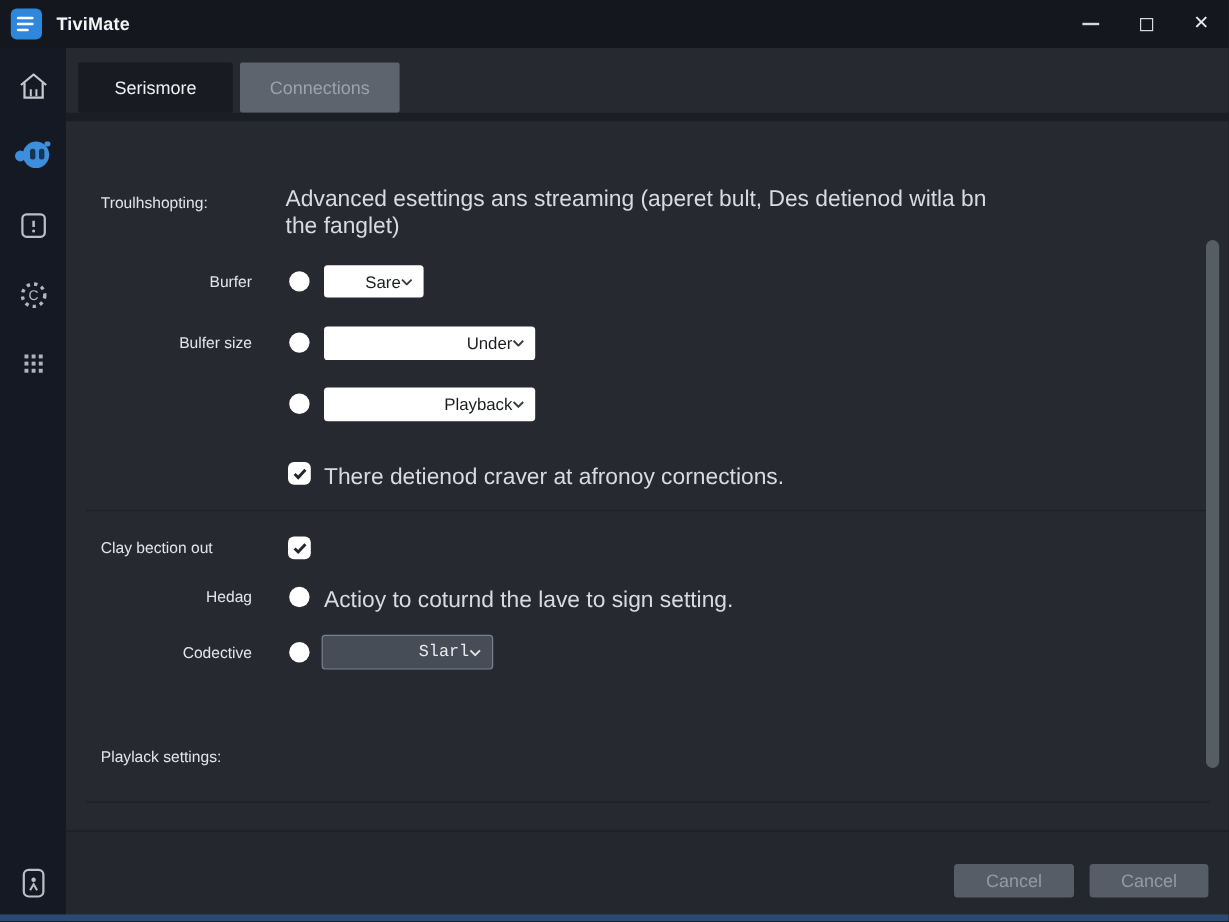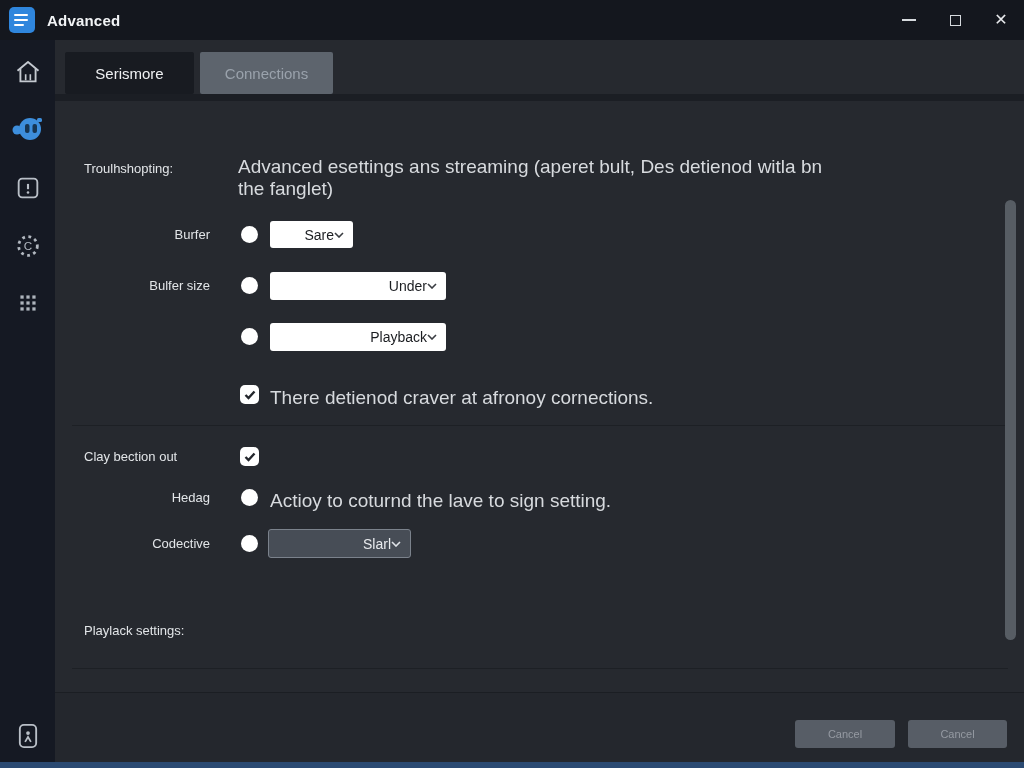--- a/index.html
+++ b/index.html
@@ -34,37 +34,37 @@
   .tab{position:absolute;top:52px;height:42px;display:flex;align-items:center;justify-content:center;font-size:15px;border-radius:2px;cursor:default;}
   .tab-active{left:65px;width:129px;background:#181b21;color:#eef0f2;}
   .tab-inactive{left:200px;width:133px;background:#5d646d;color:#9aa2ac;}
   
   .lbl{position:absolute;font-size:13px;color:#e2e5e8;}
   .lbl-right{left:84px;width:126px;text-align:right;}
   .desc{position:absolute;font-size:19px;color:#d7dade;}
   .radio{position:absolute;width:17px;height:17px;border-radius:50%;background:#ffffff;}
   .checkbox{position:absolute;width:19px;height:19px;border-radius:5px;background:#ffffff;display:flex;align-items:center;justify-content:center;}
   .sel{position:absolute;background:#ffffff;border-radius:3px;display:flex;align-items:center;justify-content:flex-end;padding:0 9px;box-sizing:border-box;font-size:14px;color:#1b1d21;}
-  .sel-dark{background:#474d56;color:#e9ebee;border:1px solid #7b828c;}
-  .btn{position:absolute;background:#575d66;color:#959aa2;font-size:11px;display:flex;align-items:center;justify-content:center;border-radius:3px;cursor:default;}
+  .sel-dark{background:#474d56;color:#e9ebee;border:1px solid #7b828c;font-family:Liberation Mono, monospace;}
+  .btn{position:absolute;background:#575d66;color:#959aa2;font-size:15px;display:flex;align-items:center;justify-content:center;border-radius:3px;cursor:default;}
   .scroll-thumb{position:absolute;left:1005px;top:200px;width:11px;height:440px;border-radius:6px;background:#575d64;}
 </style>
 </head>
 <body>
 
 <div class="screen">
 
   <div class="main-bg"></div>
   <div class="titlebar">
     <div class="app-icon">
         <i></i>
         <i></i>
         <i></i>
       </div>
-    <div class="app-title">Advanced</div>
+    <div class="app-title">TiviMate</div>
     <div class="win-controls">
       <div class="win-btn">
           <span class="min-glyph"></span>
         </div>
       <div class="win-btn">
           <span class="max-glyph"></span>
         </div>
       <div class="win-btn">
           <span class="close-glyph">✕</span>
         </div>

